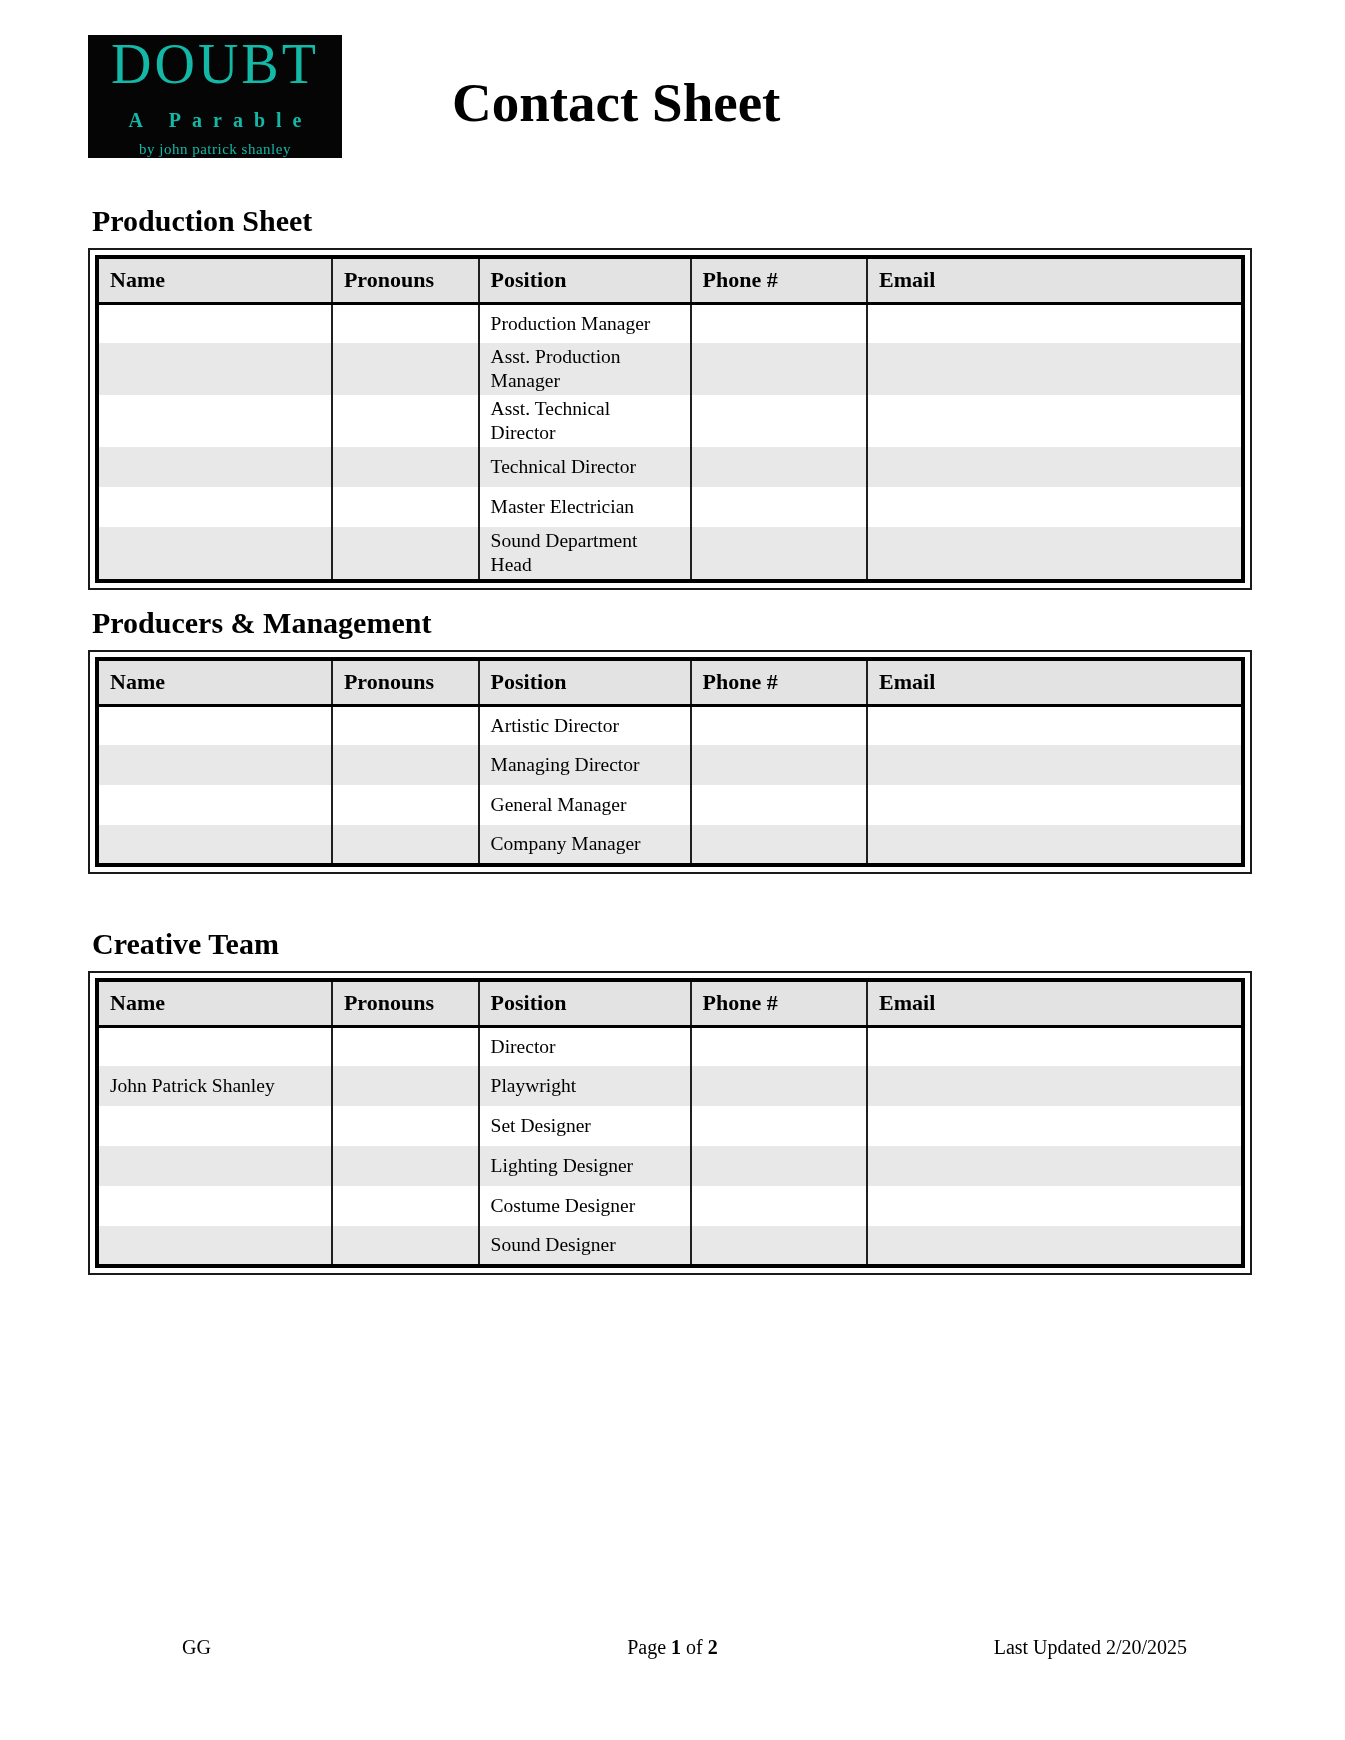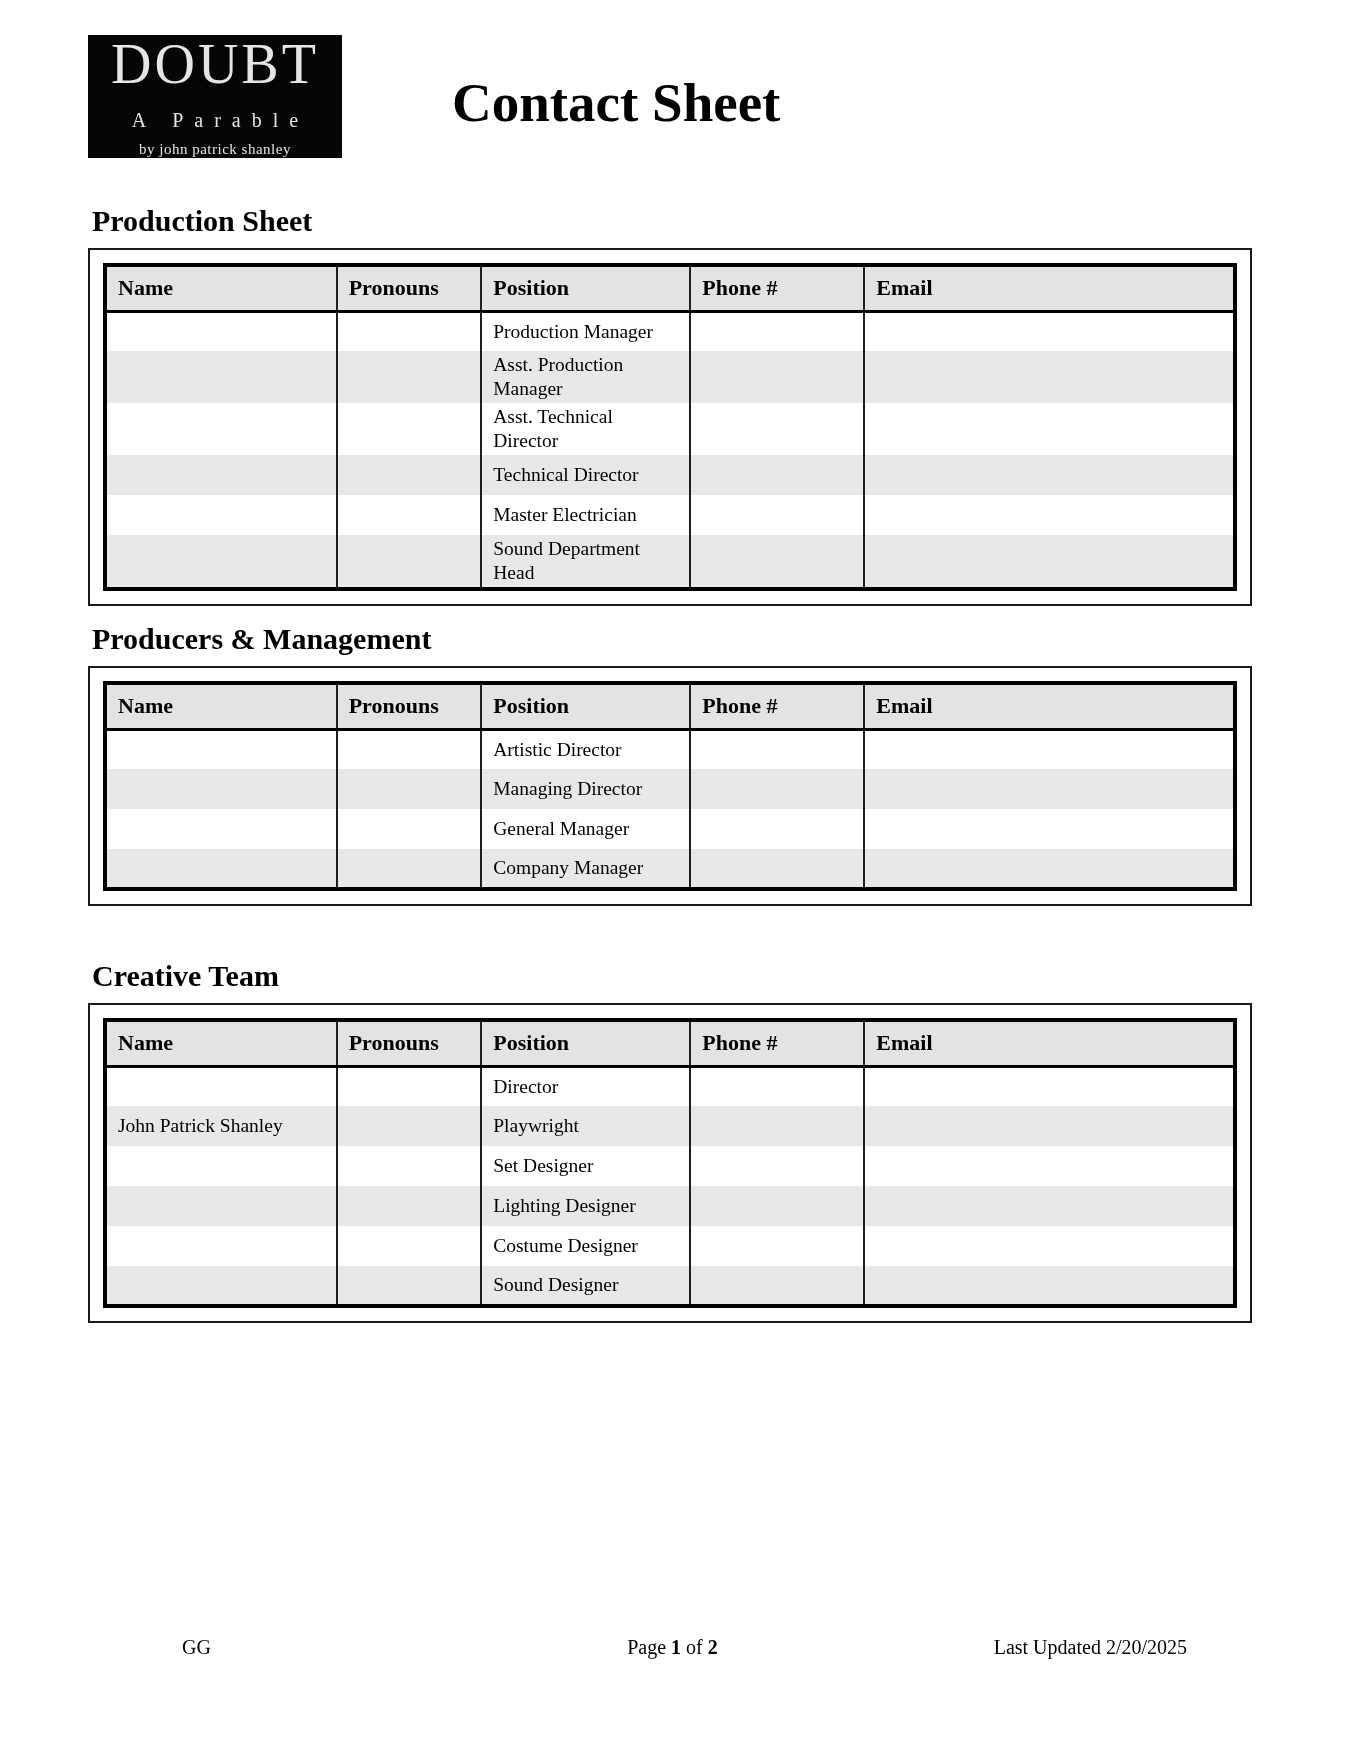--- a/index.html
+++ b/index.html
@@ -15,38 +15,39 @@
   }
 
   
   .logo-box {
     position: absolute;
     left: 88px;
     top: 35px;
     width: 254px;
     height: 123px;
     background: #050505;
-    color: #e5e5e5;
+    color: #14b8a6;
     display: flex;
     flex-direction: column;
     align-items: center;
     justify-content: center;
     text-align: center;
   }
   .logo-title {
     font-size: 56px;
     line-height: 1.0;
     letter-spacing: 3px;
     font-weight: 400;
   }
   .logo-subtitle {
     font-size: 20px;
     letter-spacing: 11px;
     margin-top: 17px;
     text-indent: 11px;
+    font-weight: bold;
   }
   .logo-byline {
     font-size: 15px;
     margin-top: 9px;
     letter-spacing: 0.5px;
   }
   .doc-title {
     position: absolute;
     left: 452px;
     top: 70px;
@@ -70,21 +71,21 @@
     margin-left: 4px;
   }
   .sec-1 h2.section-heading { margin-top: 203px; }
   .sec-2 h2.section-heading { margin-top: 15px; }
   .sec-3 h2.section-heading { margin-top: 52px; }
 
   
   .table-frame {
     margin-top: 9px;
     border: 2px solid #1a1a1a;
-    padding: 13px;
+    padding: 5px;
     background: #ffffff;
   }
   table.contact-table {
     width: 100%;
     border-collapse: collapse;
     table-layout: fixed;
     border: 4px solid #000000;
   }
   table.contact-table th {
     background: #e3e3e3;

